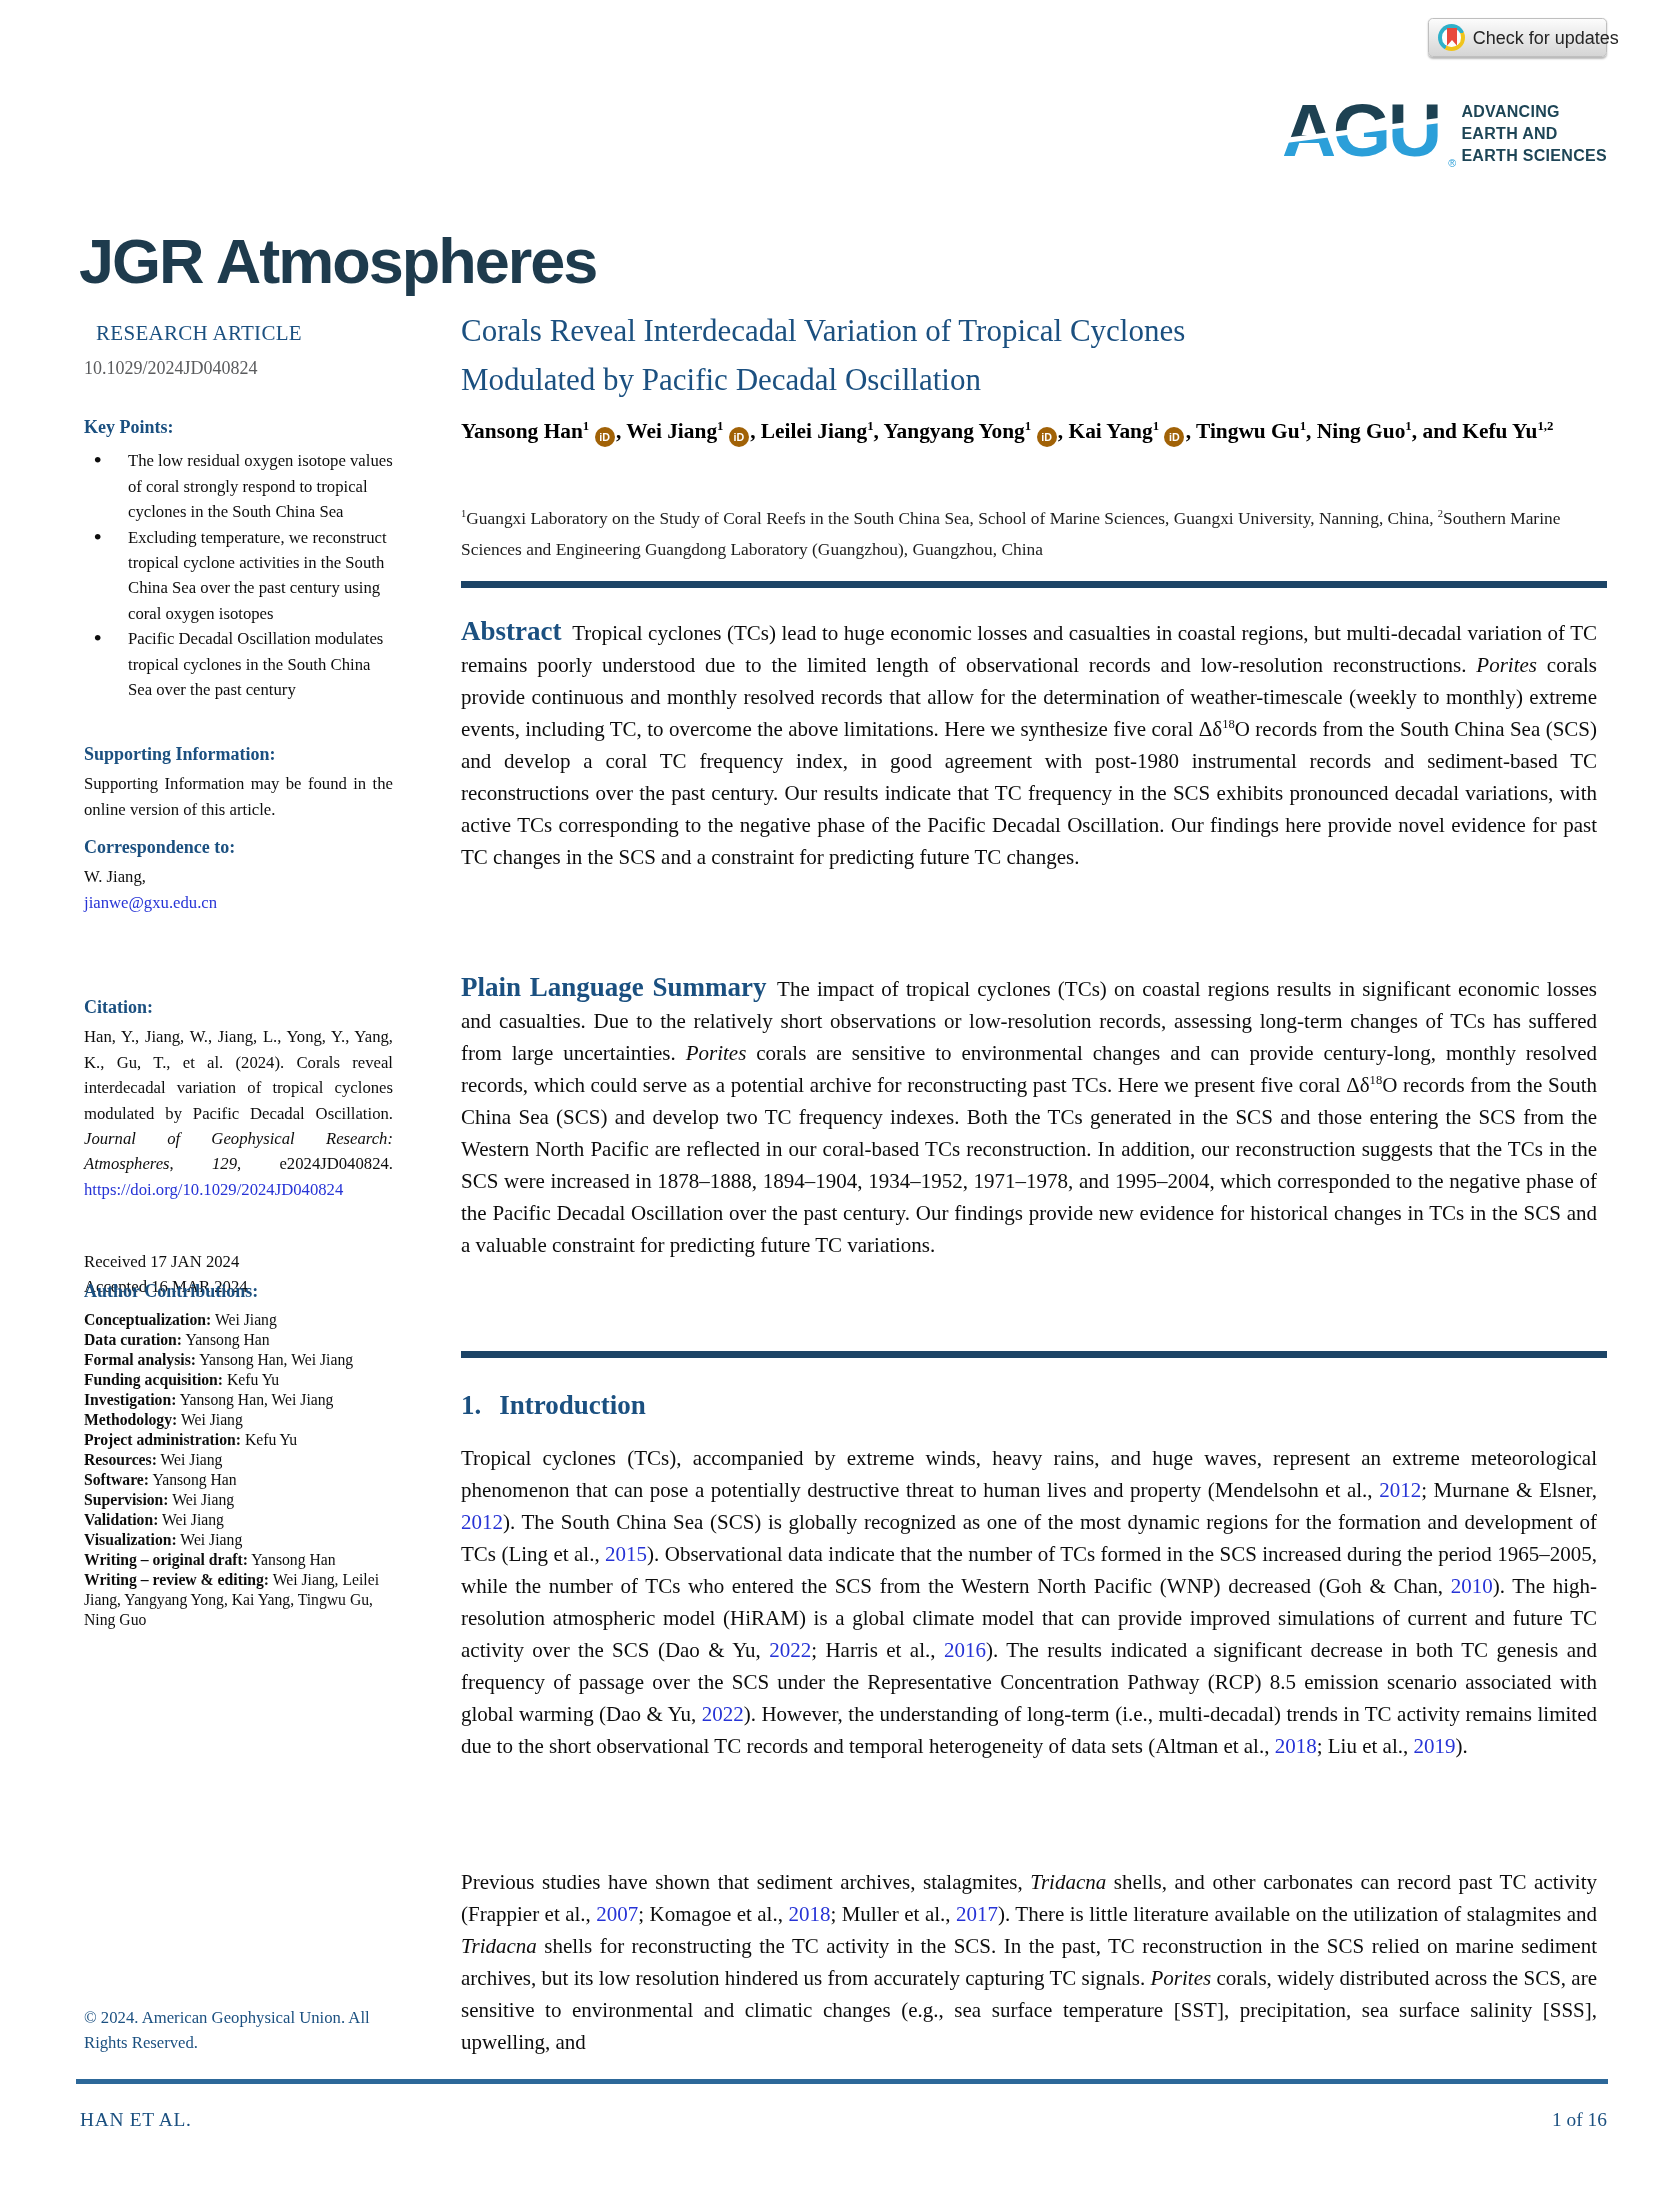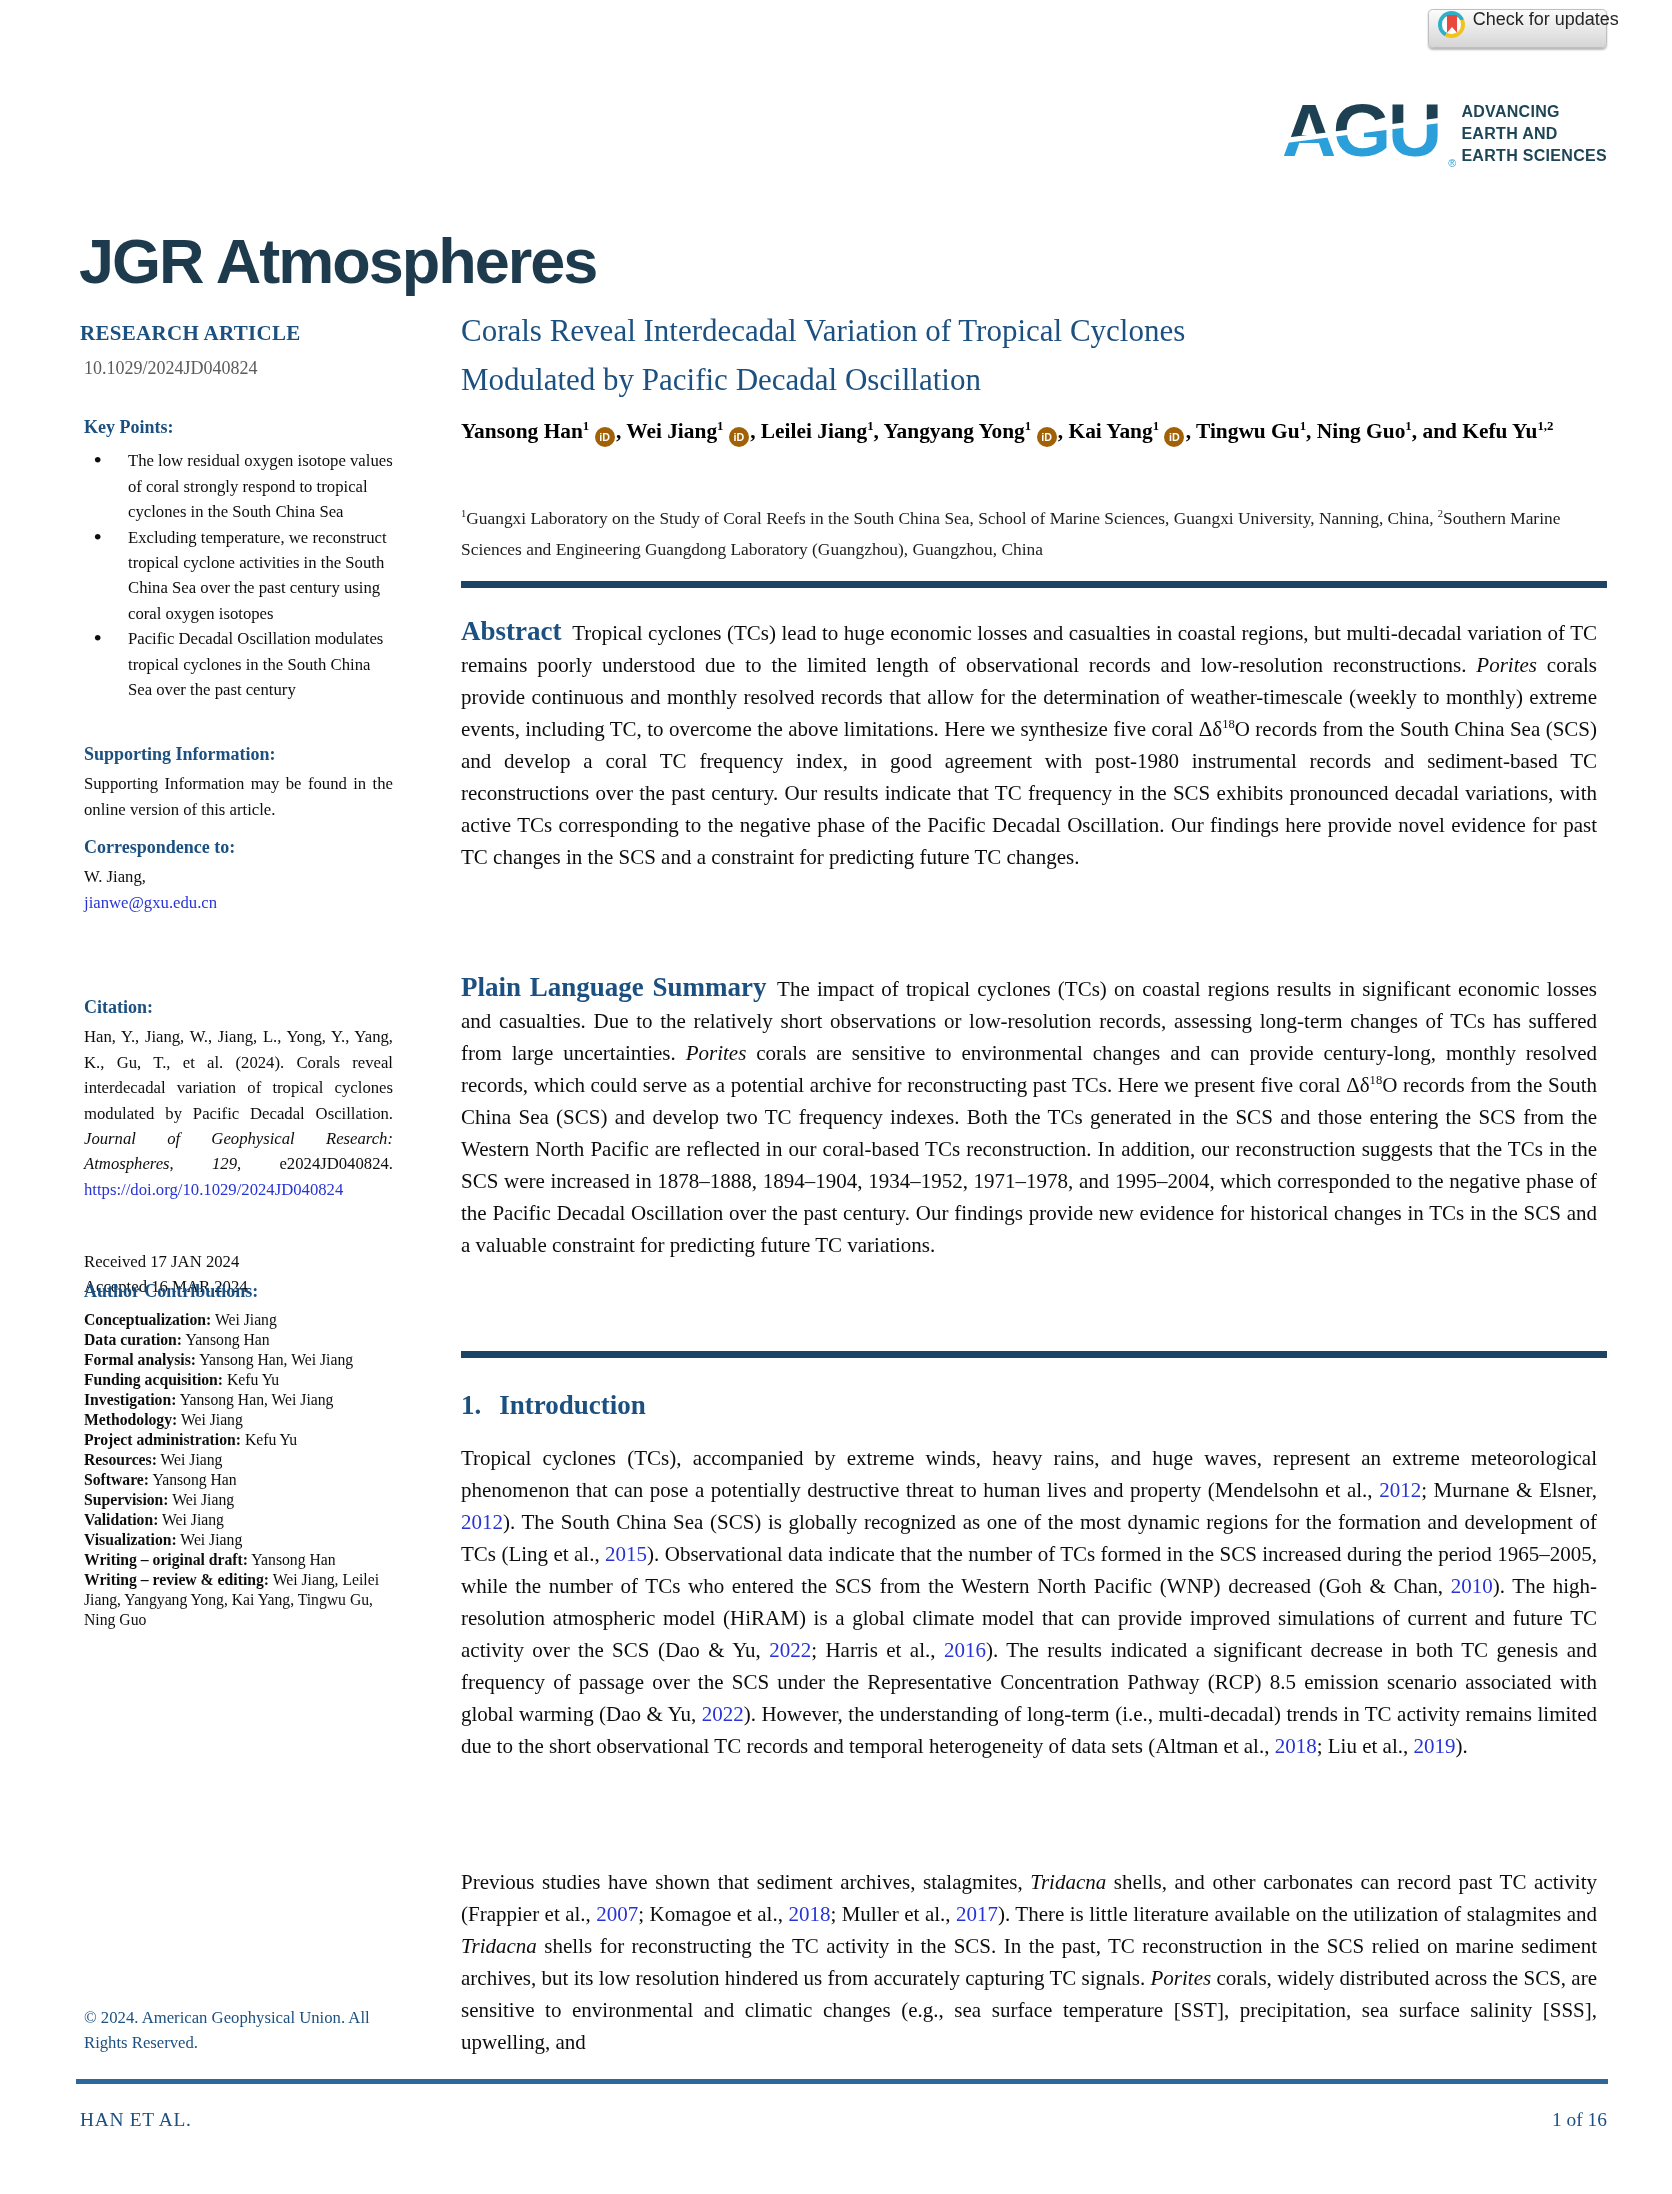--- a/index.html
+++ b/index.html
@@ -1,41 +1,41 @@
 <!DOCTYPE html>
 <html style="font-size:10.7px"><head>
 <meta charset="utf-8">
 <style>
   html,body{margin:0;padding:0;background:#ffffff;}
   .page{position:relative;width:1672px;height:2194px;background:#fff;overflow:hidden;
         font-family:"Liberation Serif","DejaVu Serif",serif;color:#0d0d0d;}
 
   
-  .check-badge{position:absolute;top:9px;left:1428px;width:179px;height:39px;box-sizing:border-box;
+  .check-badge{position:absolute;top:18px;left:1428px;width:179px;height:39px;box-sizing:border-box;
     background:linear-gradient(#fcfcfc,#d5d5d5);border:0.7px solid #bfbfbf;border-radius:4.7px;
-    box-shadow:0 1.3px 2px rgba(0,0,0,.28);display:flex;gap:6.7px;padding:0 8px;cursor:pointer;}
+    box-shadow:0 1.3px 2px rgba(0,0,0,.28);display:flex;align-items:center;gap:6.7px;padding:0 8px;cursor:pointer;}
   .cm-icon{position:relative;width:29px;height:29px;flex:none;}
   .cm-ring{position:absolute;inset:0.7px;border-radius:50%;
     background:conic-gradient(from 210deg,#2fb0c9 0 60%,#f0c41c 60% 100%);}
   .cm-ring::after{content:"";position:absolute;inset:4.7px;background:#fdfdfd;border-radius:50%;}
   .cm-book{position:absolute;left:10px;top:4.7px;width:10px;height:18px;background:#e8493c;z-index:2;
     clip-path:polygon(0 0,100% 0,100% 100%,50% 68%,0 100%);}
   .check-label{font:400 18px/1 "Liberation Sans","DejaVu Sans",sans-serif;color:#252525;white-space:nowrap;}
 
   .agu-logo{position:absolute;top:98px;left:1282px;display:flex;gap:13.4px;align-items:flex-start;}
   .agu-word{position:relative;width:166px;height:67px;font:900 75px/64px "Liberation Sans","DejaVu Sans",sans-serif;letter-spacing:-3.3px;}
   .agu-layer{position:absolute;inset:0;}
   .agu-top{color:#1d4152;clip-path:polygon(0 0,100% 0,100% 28%,0 60%);}
   .agu-bot{color:#2b9fd9;clip-path:polygon(0 68%,100% 36%,100% 100%,0 100%);}
   .agu-reg{position:absolute;right:-8px;bottom:-4px;font:400 10.7px/10.7px "Liberation Sans",sans-serif;color:#2b9fd9;letter-spacing:0;}
   .agu-tag{padding-top:2.7px;font:700 16px/22px "Liberation Sans","DejaVu Sans",sans-serif;color:#1d4556;letter-spacing:0.3px;}
 
   .jgr{position:absolute;left:79px;top:227px;font:700 63px/68px "Liberation Sans","DejaVu Sans",sans-serif;
        color:#1e3b4d;letter-spacing:-2px;}
-  .research-article{position:absolute;left:80px;top:321px;font-weight:700;font-size:21px;line-height:24px;
+  .research-article{position:absolute;left:96px;top:321px;font-weight:400;font-size:21px;line-height:24px;
        color:#1b5080;letter-spacing:0.3px;}
   .doi{position:absolute;left:84px;top:358px;font-size:18px;line-height:21.4px;color:#5a5b5d;}
 
   
   .title{position:absolute;left:461px;top:306px;width:1146px;font-weight:400;font-size:31px;line-height:49px;color:#1b5080;}
   .authors{position:absolute;left:461px;top:414px;width:1146px;font-weight:700;font-size:21.4px;line-height:35px;color:#000;}
   .affil{position:absolute;left:461px;top:503px;width:1146px;font-size:17.4px;line-height:31px;color:#1c1c1c;}
   .rule{position:absolute;left:461px;width:1146px;height:7.4px;background:#1c4466;}
   .rule-a{top:581px;}
   .rule-b{top:1351px;}

